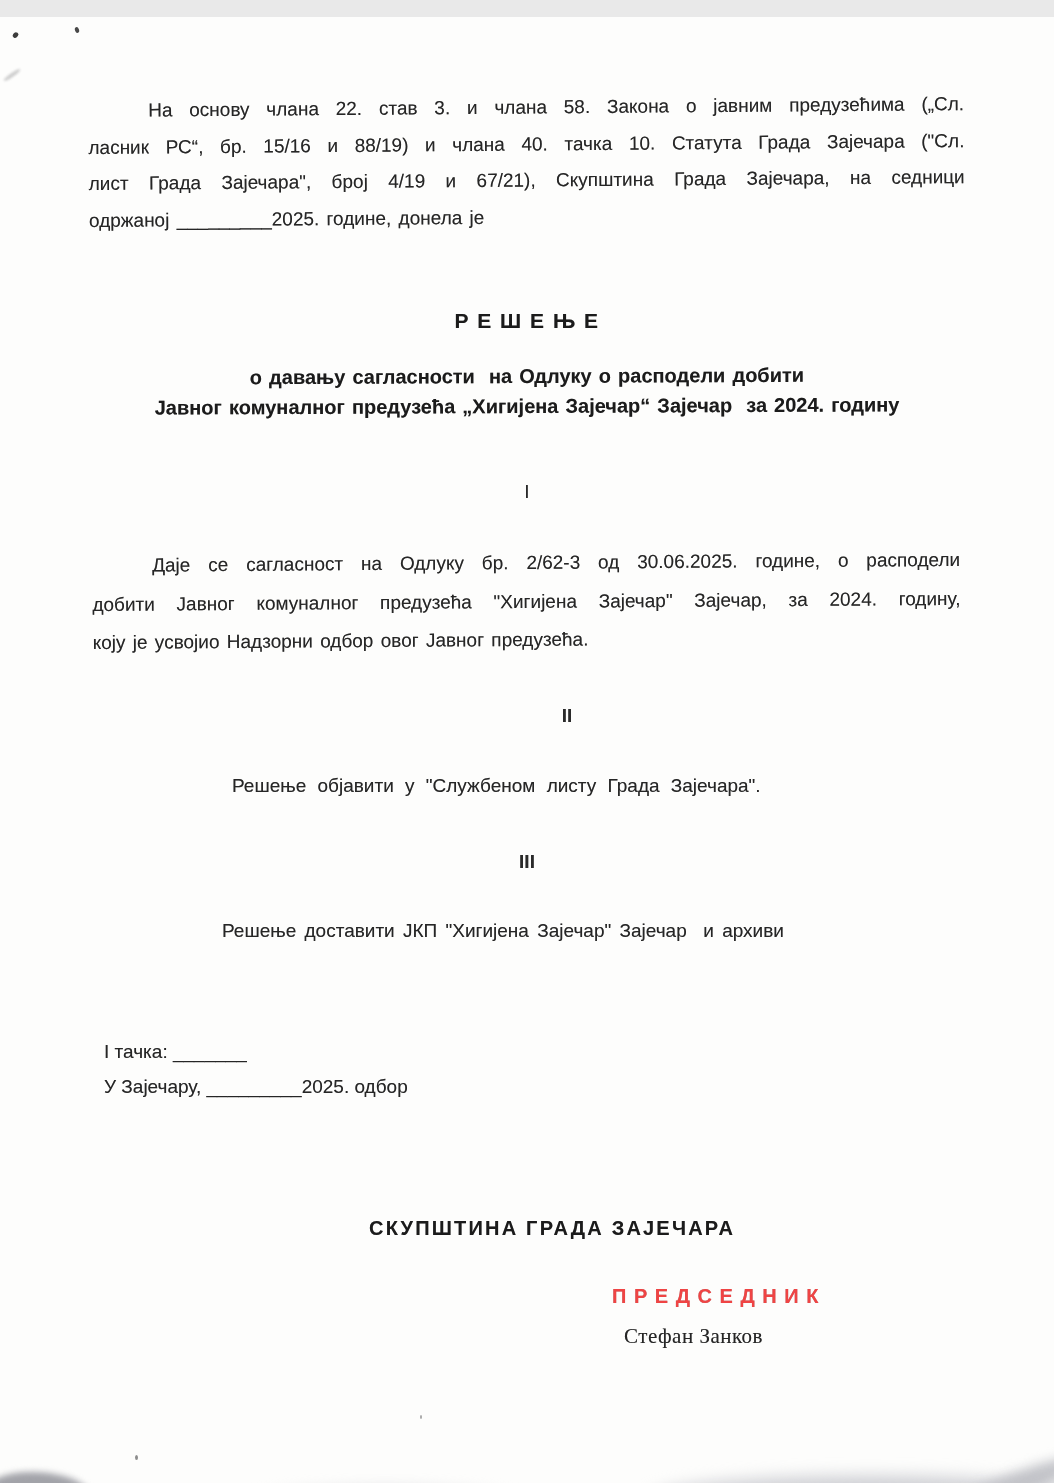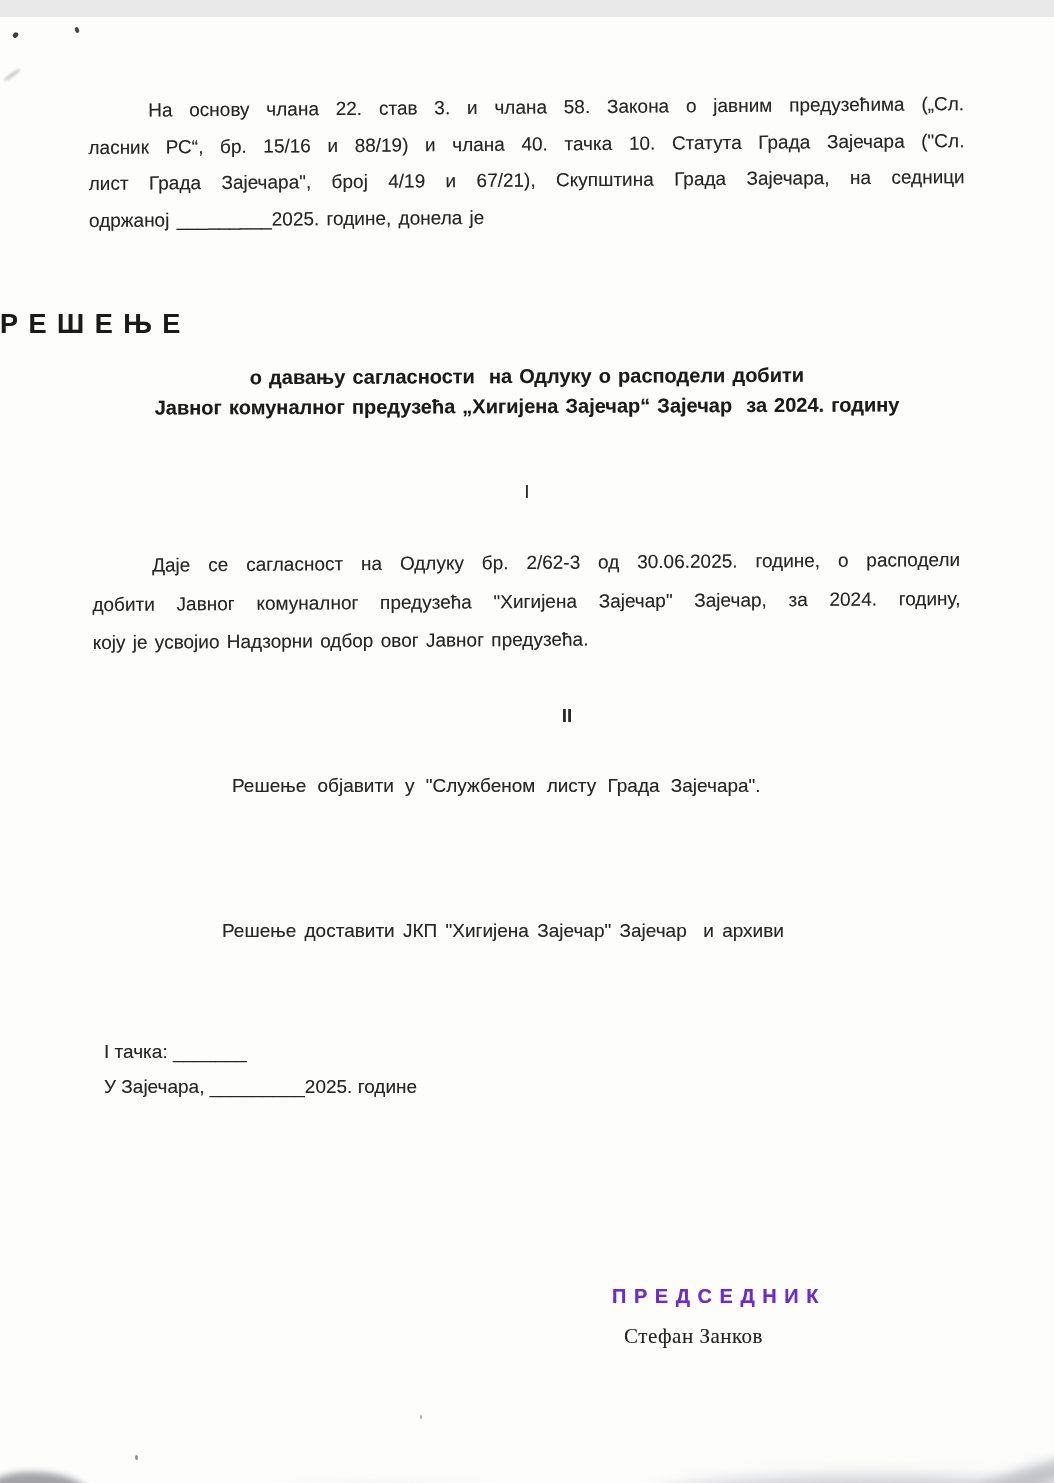--- a/index.html
+++ b/index.html
@@ -19,21 +19,21 @@
   .indent { padding-left: 60px; }
   .pre { white-space: pre-wrap; }
 
   .intro {
     position: absolute; left: 88px; top: 76px; width: 876px;
     font-size: 19px; line-height: 36.5px; word-spacing: 2px;
     transform: rotate(-0.45deg); transform-origin: left top;
   }
   .title {
     position: absolute; left: 0; top: 292px; width: 100%;
-    font-weight: bold; font-size: 27px;
+    text-align: center; font-weight: bold; font-size: 21px;
     letter-spacing: 1.5px; color: #1b1b1b;
   }
   .subtitle {
     position: absolute; left: 0; top: 344px; width: 100%;
     text-align: center; font-weight: bold; font-size: 20px;
     line-height: 30px; word-spacing: 1.5px; color: #1b1b1b;
     transform: rotate(-0.25deg);
   }
   .numeral {
     position: absolute; left: 0; width: 100%; text-align: center;
@@ -56,21 +56,21 @@
     font-size: 19px; word-spacing: 3px;
   }
   .fnum  { position: absolute; left: 104px; top: 1024px; font-size: 19px; }
   .fdate { position: absolute; left: 104px; top: 1059px; font-size: 19px; }
   .assembly {
     position: absolute; left: 369px; top: 1200px;
     font-size: 20px; font-weight: bold; letter-spacing: 2.2px; color: #1b1b1b;
   }
   .prestitle {
     position: absolute; left: 612px; top: 1268px;
-    font-size: 20px; font-weight: bold; letter-spacing: 1px; color: #6d28d9;
+    font-size: 20px; font-weight: bold; letter-spacing: 1px; color: #ef4444;
   }
   .presname {
     position: absolute; left: 624px; top: 1307px;
     font-size: 21px; letter-spacing: 0.5px; font-family: Liberation Serif, serif;
   }
 
   
   .speck1 { position: absolute; left: 13px; top: 15px; width: 5px; height: 6px;
             background: #3c3c3c; border-radius: 60% 40% 55% 45%; transform: rotate(35deg); }
   .speck2 { position: absolute; left: 75px; top: 10px; width: 4px; height: 6px;
@@ -117,25 +117,27 @@
 
   <div class="para1">
     <span class="l jline indent">Даје се сагласност на Одлуку бр. 2/62-3 од 30.06.2025. године, о расподели</span>
     <span class="l jline">добити Јавног комуналног  предузећа "Хигијена Зајечар" Зајечар, за 2024. годину,</span>
     <span class="l">коју је усвојио Надзорни одбор овог Јавног предузећа.</span>
   </div>
 
   <div class="numeral n2">II</div>
   <div class="sec2-text pre">Решење објавити у "Службеном листу Града Зајечара".</div>
 
+  <div class="numeral n3">III</div>
   <div class="sec3-text pre">Решење доставити ЈКП "Хигијена Зајечар" Зајечар  и архиви</div>
 
   <div class="fnum">I тачка: _______</div>
-  <div class="fdate">У Зајечара, _________2025. године</div>
+  <div class="fdate">У Зајечару, _________2025. одбор</div>
 
+  <div class="assembly">СКУПШТИНА ГРАДА ЗАЈЕЧАРА</div>
   <div class="prestitle">П Р Е Д С Е Д Н И К</div>
   <div class="presname">Стефан Занков</div>
 
   <span class="speck3"></span>
   <span class="speck4"></span>
   <div class="corner-left"></div>
   <div class="cloud-mid"></div>
   <div class="cloud-right"></div>
   <div class="streak-right"></div>
 

